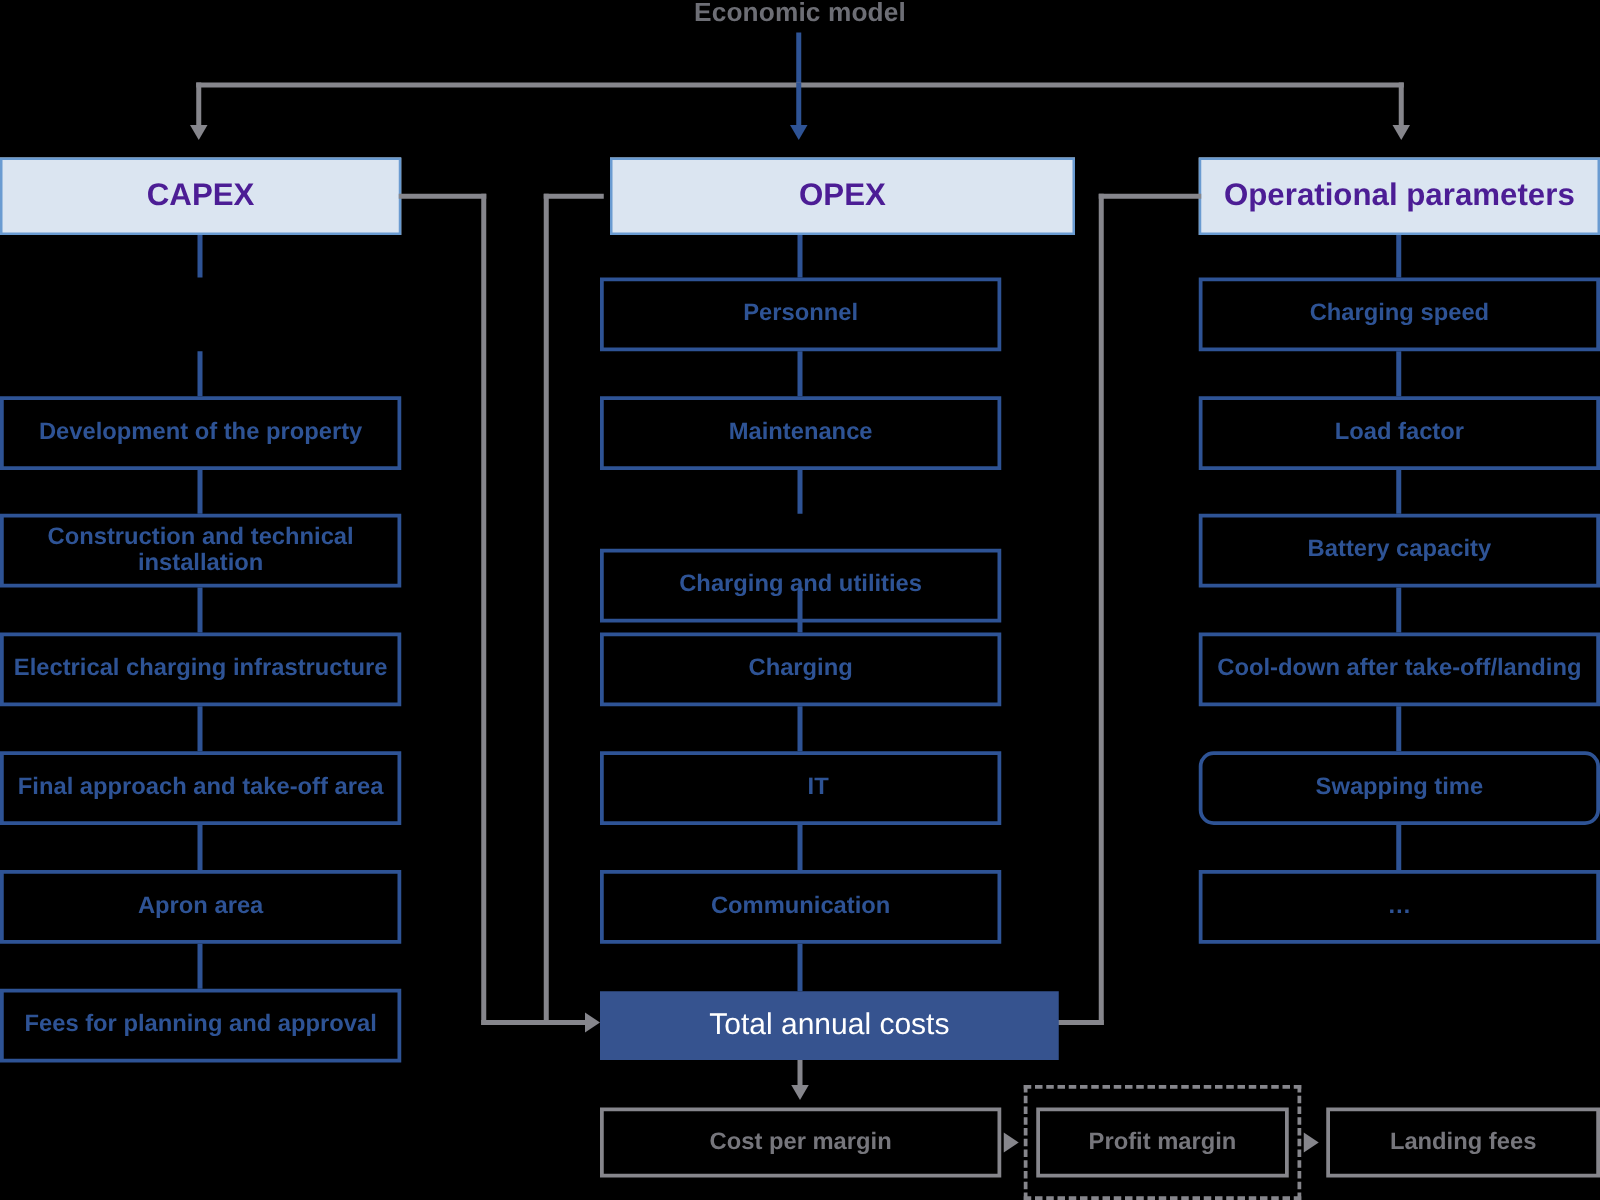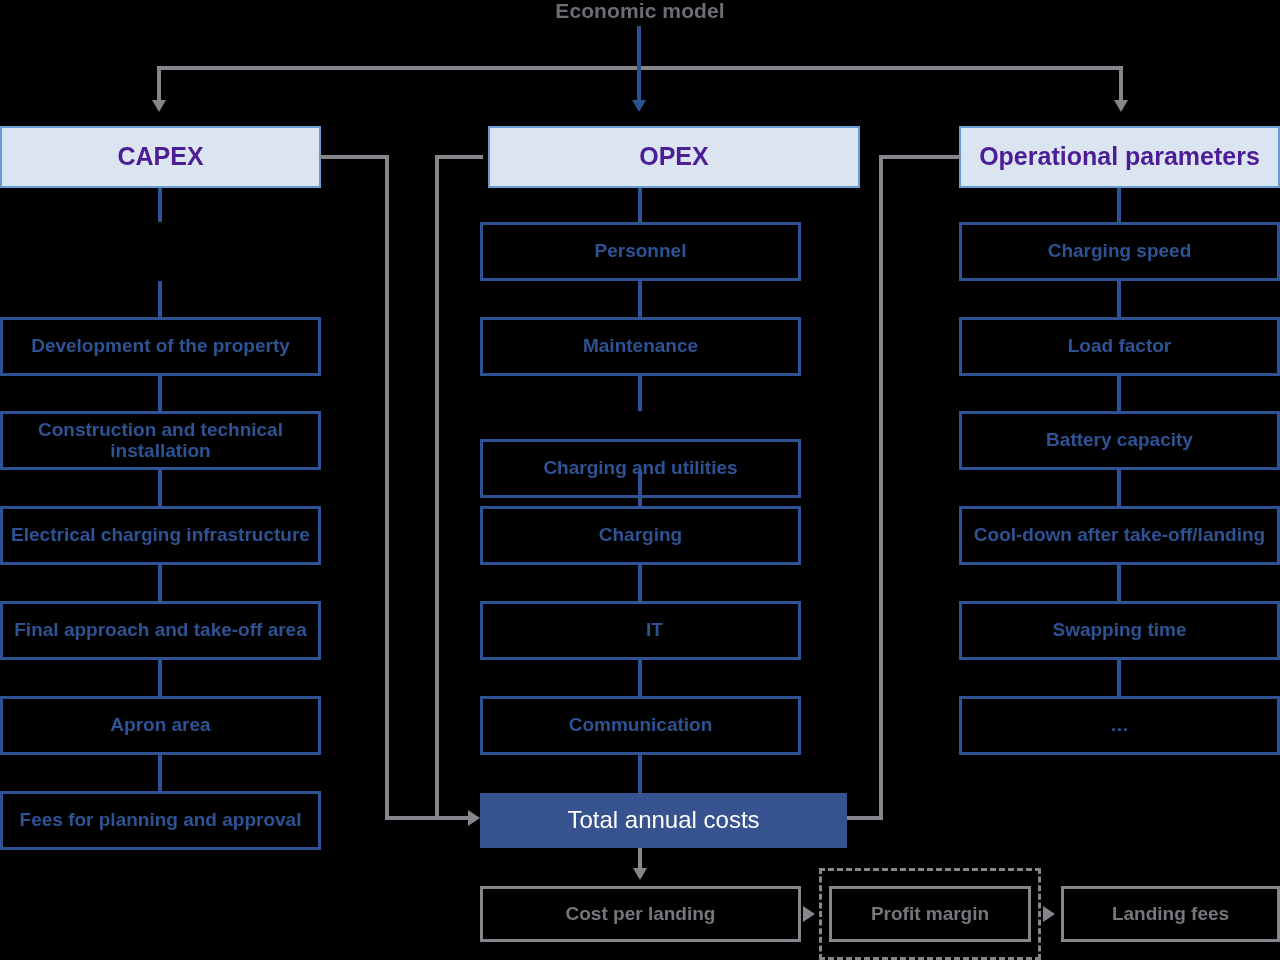--- a/index.html
+++ b/index.html
@@ -194,36 +194,36 @@
   <div class="line" style="left:1117px; top:281px; width:4px; height:36px;"></div>
   <div class="node item" style="left:959px; top:317px; width:321px; height:59px;">Load factor</div>
 
   <div class="line" style="left:1117px; top:376px; width:4px; height:35px;"></div>
   <div class="node item" style="left:959px; top:411px; width:321px; height:59px;">Battery capacity</div>
 
   <div class="line" style="left:1117px; top:470px; width:4px; height:36px;"></div>
   <div class="node item" style="left:959px; top:506px; width:321px; height:59px;">Cool-down after take-off/landing</div>
 
   <div class="line" style="left:1117px; top:565px; width:4px; height:36px;"></div>
-  <div class="node item" style="left:959px; top:601px; width:321px; height:59px;">Swapping time</div>
+  <div class="node item" style="left:959px; top:601px; width:321px; height:59px;border-radius:12px;">Swapping time</div>
 
   <div class="line" style="left:1117px; top:660px; width:4px; height:36px;"></div>
   <div class="node item" style="left:959px; top:696px; width:321px; height:59px;">…</div>
 
   <div class="line grey" style="left:879px; top:155px; width:82px; height:4px;"></div>
   <div class="line grey" style="left:879px; top:155px; width:4px; height:665px;"></div>
   <div class="line grey" style="left:818px; top:816px; width:65px; height:4px;"></div>
   <div class="arrow left" style="left:806px; top:810px;"></div>
 
   <div class="node total" style="left:480px; top:793px; width:367px; height:55px;">Total annual costs</div>
 
   <div class="line grey" style="left:638px; top:848px; width:4px; height:22px;"></div>
   <div class="arrow down grey" style="left:633px; top:868px;"></div>
 
-  <div class="node outcome" style="left:480px; top:886px; width:321px; height:56px;">Cost per landing</div>
+  <div class="node outcome" style="left:480px; top:886px; width:321px; height:56px;">Cost per margin</div>
 
   <div class="arrow right" style="left:803px; top:906px;"></div>
 
   <div class="dashed-wrap" style="left:819px; top:868px; width:222px; height:92px;"></div>
   <div class="node outcome" style="left:829px; top:886px; width:202px; height:56px;">Profit margin</div>
 
   <div class="arrow right" style="left:1043px; top:906px;"></div>
 
   <div class="node outcome" style="left:1061px; top:886px; width:219px; height:56px;">Landing fees</div>
 

